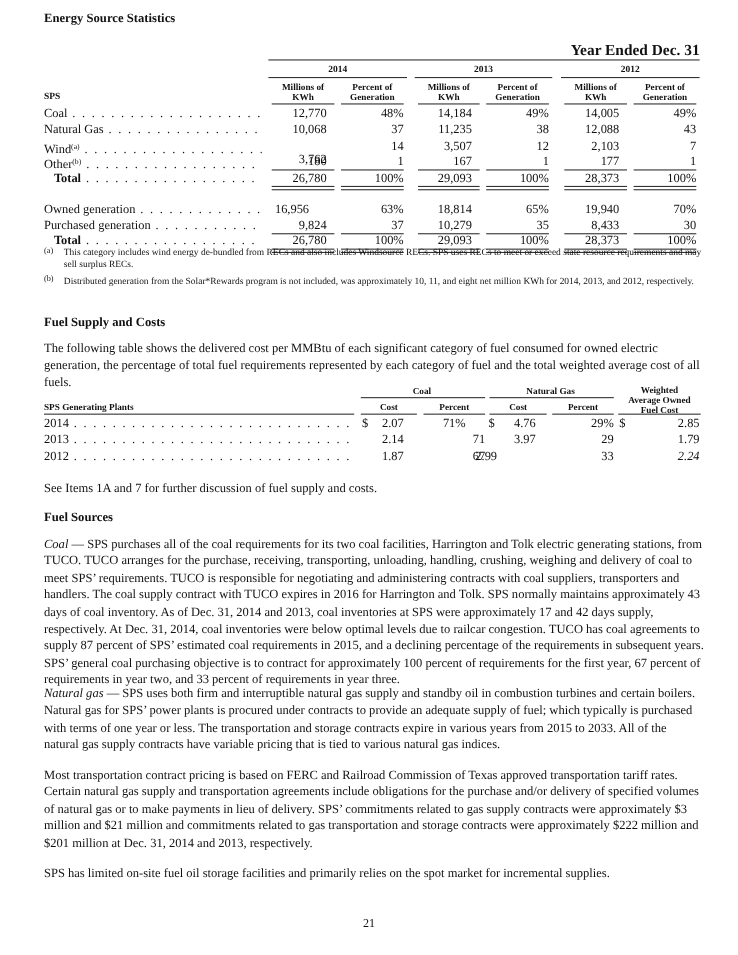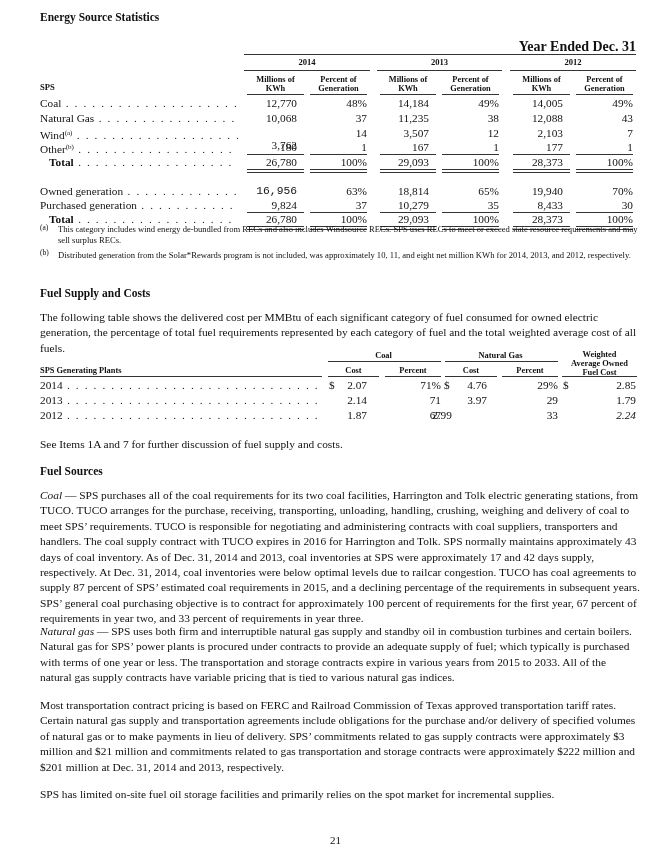--- a/index.html
+++ b/index.html
@@ -114,21 +114,21 @@
       <div class="cell num" style="left:533px;width:60px;">100%</div>
     </div>
     <div class="dbl" style="left:247px;width:57px;top:169px;"></div>
     <div class="dbl" style="left:310px;width:57px;top:169px;"></div>
     <div class="dbl" style="left:380px;width:56px;top:169px;"></div>
     <div class="dbl" style="left:442px;width:57px;top:169px;"></div>
     <div class="dbl" style="left:513px;width:57px;top:169px;"></div>
     <div class="dbl" style="left:576px;width:57px;top:169px;"></div>
     <div class="row" style="top:184px;width:600px;">
       <div class="cell lbl" style="left:0px;width:198px;"><span>Owned generation</span><span class="dots" style="font-weight:normal;"> . . . . . . . . . . . . . . . . . . . . . . . . . . . . . . . . . . . . . . . . . . . . . . .</span></div>
-      <div class="cell num" style="left:204px;width:53px;font-family:Liberation Mono, monospace;">16,956</div>
+      <div class="cell num" style="left:188px;width:53px;">16,956</div>
       <div class="cell num" style="left:267px;width:60px;">63%</div>
       <div class="cell num" style="left:337px;width:52px;">18,814</div>
       <div class="cell num" style="left:399px;width:60px;">65%</div>
       <div class="cell num" style="left:470px;width:53px;">19,940</div>
       <div class="cell num" style="left:533px;width:60px;">70%</div>
     </div>
     <div class="row" style="top:198px;width:600px;">
       <div class="cell lbl" style="left:0px;width:198px;"><span>Purchased generation</span><span class="dots" style="font-weight:normal;"> . . . . . . . . . . . . . . . . . . . . . . . . . . . . . . . . . . . . . . . . . . . . . . .</span></div>
       <div class="cell num" style="left:204px;width:53px;">9,824</div>
       <div class="cell num" style="left:267px;width:60px;">37</div>
@@ -190,21 +190,21 @@
 <div class="rule" style="left:502px; width:56px; top:376px;"></div>
 <div class="rule" style="left:562px; width:75px; top:376px;"></div>
 
 <div id="fuel-rows">
     <div class="row" style="top:378px;width:600px;">
       <div class="cell lbl" style="left:0;width:278px;"><span>2014</span><span class="dots"> . . . . . . . . . . . . . . . . . . . . . . . . . . . . . . . . . . . . . . . . . . . . . . . . . . . . . . . . . . .</span></div>
       <div class="cell" style="left:289px;">$</div>
       <div class="cell" style="left:404px;">$</div>
       <div class="cell" style="left:523px;">$</div>
       <div class="cell num" style="left:288px;width:39px;">2.07</div>
-      <div class="cell num" style="left:345px;width:56px;">71%</div>
+      <div class="cell num" style="left:345px;width:56px;text-align:center;">71%</div>
       <div class="cell num" style="left:405px;width:42px;">4.76</div>
       <div class="cell num" style="left:462px;width:56px;">29%</div>
       <div class="cell num" style="left:522px;width:74px;">2.85</div>
     </div>
     <div class="row" style="top:393px;width:600px;">
       <div class="cell lbl" style="left:0;width:278px;"><span>2013</span><span class="dots"> . . . . . . . . . . . . . . . . . . . . . . . . . . . . . . . . . . . . . . . . . . . . . . . . . . . . . . . . . . .</span></div>
       <div class="cell num" style="left:288px;width:39px;">2.14</div>
       <div class="cell num" style="left:345px;width:56px;">71</div>
       <div class="cell num" style="left:405px;width:42px;">3.97</div>
       <div class="cell num" style="left:462px;width:56px;">29</div>

